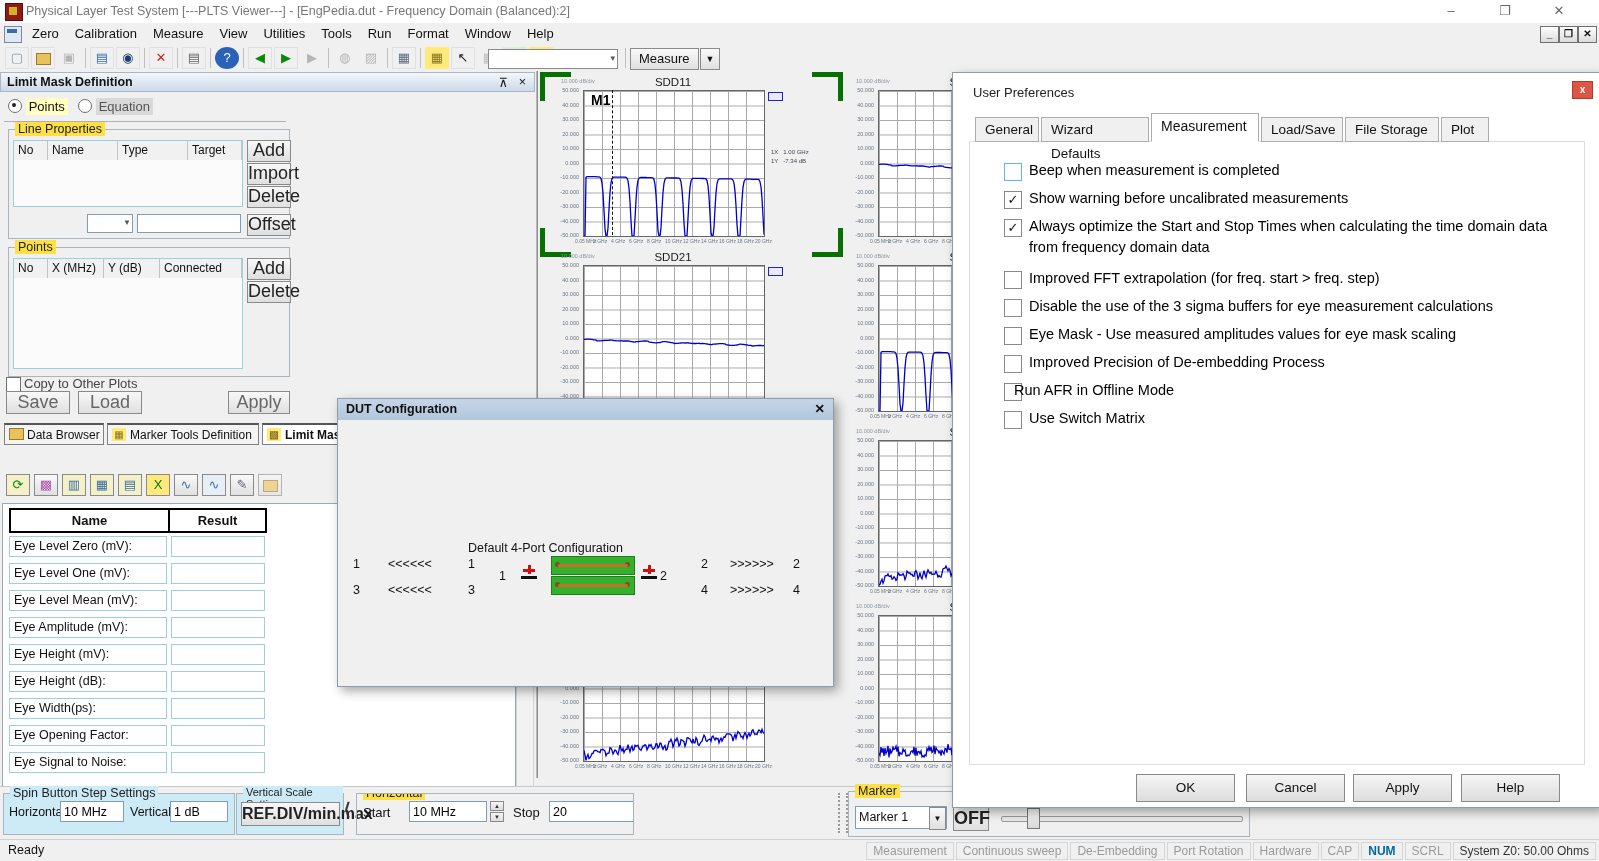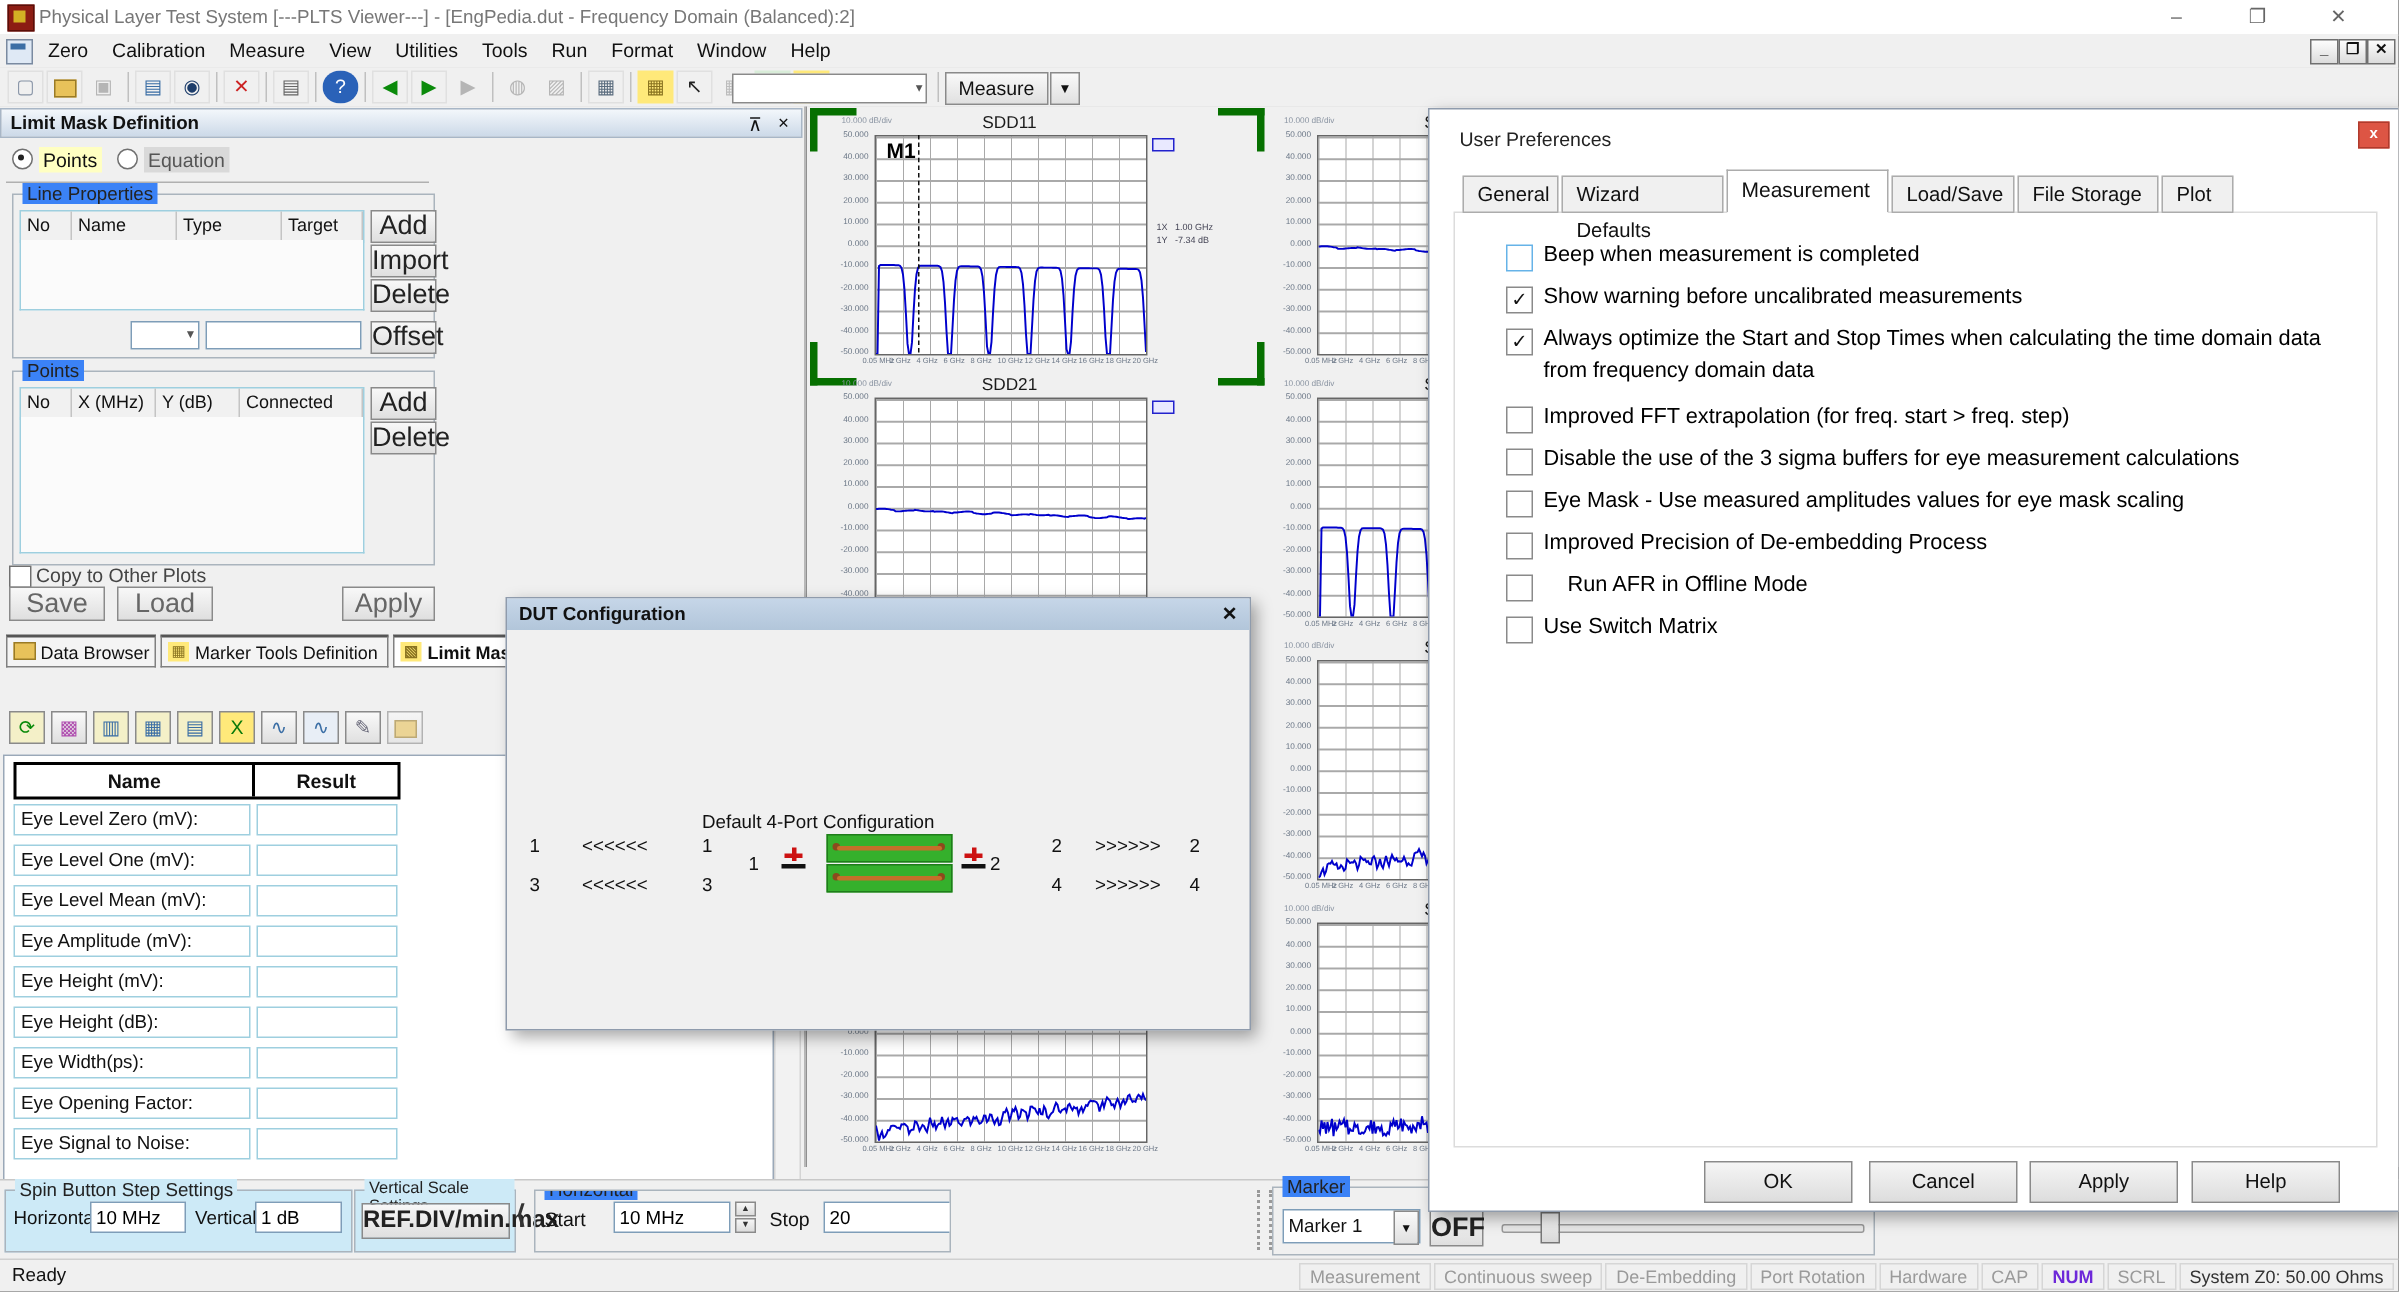--- a/index.html
+++ b/index.html
@@ -23,21 +23,21 @@
   .tb-btn{position:relative;display:inline-block;width:22px;height:20px;margin:2px 1px;border:1px solid transparent;
           text-align:center;line-height:20px;font-size:13px;vertical-align:top;}
   .tb-sep{display:inline-block;width:1px;height:20px;margin:3px 3px;background:#c0c0c0;vertical-align:top;}
   .tb-combo{display:inline-block;width:128px;height:18px;margin:2px 4px;background:#fff;border:1px solid #8a8a8a;
             position:relative;vertical-align:top;}
   .tb-combo .arr{position:absolute;right:2px;top:3px;font-size:9px;color:#555;}
   .btn3d{background:linear-gradient(#f9f9f9,#e0e0e0);border:1px solid #8a8a8a;}
   .measure-btn{display:inline-block;height:20px;margin-top:2px;padding:0 8px;line-height:20px;}
   
   .fieldset{position:absolute;border:1px solid #aab4bd;}
-  .fieldset>.legend{position:absolute;top:-8px;left:6px;padding:0 3px;font-size:12.5px;color:#222;background:#3b82f6;}
+  .fieldset>.legend{position:absolute;top:-8px;left:6px;padding:0 3px;font-size:12.5px;color:#222;background:#fde047;}
   .blue .legend{background:#cdeaf7;}
   .blue{background:#cdeaf7;}
   .win-btn{position:absolute;background:linear-gradient(#f8f8f8,#dfdfdf);border:1px solid #8a8a8a;text-align:center;
            font-size:18px;color:#222;}
   .input{position:absolute;background:#fff;border:1px solid #7e9db8;font-family:"Liberation Sans",sans-serif;
          font-size:12.5px;padding:0 3px;box-sizing:border-box;}
   .chk{position:absolute;width:13px;height:13px;background:#fff;border:1px solid #707070;font-size:11px;
        line-height:12px;text-align:center;color:#111;}
   .radio{display:inline-block;width:12px;height:12px;border:1px solid #707070;border-radius:50%;background:#fff;
          vertical-align:-2px;position:relative;}
@@ -101,21 +101,21 @@
   .pm .h{left:2px;top:4px;width:12px;height:3px;}
   .pm .v{left:6.5px;top:0;width:3px;height:9px;}
   .pm .b{left:0;top:11px;width:16px;height:3px;background:#111;}
   
   .gripper{position:absolute;width:6px;border-left:2px dotted #999;border-right:2px dotted #999;}
   .slider-track{position:absolute;height:4px;background:#e8e8e8;border:1px solid #9a9a9a;border-radius:2px;}
   .slider-thumb{position:absolute;width:11px;height:19px;background:linear-gradient(#fafafa,#d8d8d8);border:1px solid #777;}
   .statusbar{position:absolute;left:0;top:839px;width:1599px;height:22px;background:#f0f0f0;border-top:1px solid #d0d0d0;}
   .seg{display:inline-block;height:16px;margin:2px 1px;padding:0 6px;border:1px solid #d6d6d6;color:#9a9a9a;
        font-size:12px;line-height:16px;}
-  .seg.bold{color:#6d28d9;font-weight:bold;}
+  .seg.bold{color:#0369a1;font-weight:bold;}
   .seg.dark{color:#333;}
   .spin{position:absolute;width:14px;height:22px;}
   .spin div{position:absolute;left:0;width:14px;height:10px;background:linear-gradient(#f6f6f6,#dcdcdc);
             border:1px solid #8a8a8a;font-size:6px;text-align:center;line-height:9px;color:#333;box-sizing:border-box;}
   .mini-folder{display:inline-block;width:13px;height:10px;background:#e8c25a;border:1px solid #9a7b26;position:relative;}
   .scrollbar{position:absolute;background:#f2f2f2;border:1px solid #d4d4d4;}
   .sb-btn{position:absolute;left:0;width:100%;height:15px;background:#e6e6e6;border:1px solid #c2c2c2;
           font-size:8px;text-align:center;line-height:14px;color:#555;box-sizing:border-box;}
 </style>
 </head>
@@ -534,21 +534,21 @@
         <div class="pchk-lab" style="position: absolute; left: 76px; top: 143px; width: 540px;">Always optimize the Start and Stop Times when calculating the time domain data from frequency domain data</div>
         <div class="pchk-box" style="position: absolute; left: 51px; top: 198px; width: 16px; height: 16px;"></div>
         <div class="pchk-lab" style="position: absolute; left: 76px; top: 195px; width: 540px;">Improved FFT extrapolation (for freq. start &gt; freq. step)</div>
         <div class="pchk-box" style="position: absolute; left: 51px; top: 226px; width: 16px; height: 16px;"></div>
         <div class="pchk-lab" style="position: absolute; left: 76px; top: 223px; width: 540px;">Disable the use of the 3 sigma buffers for eye measurement calculations</div>
         <div class="pchk-box" style="position: absolute; left: 51px; top: 254px; width: 16px; height: 16px;"></div>
         <div class="pchk-lab" style="position: absolute; left: 76px; top: 251px; width: 540px;">Eye Mask - Use measured amplitudes values for eye mask scaling</div>
         <div class="pchk-box" style="position: absolute; left: 51px; top: 282px; width: 16px; height: 16px;"></div>
         <div class="pchk-lab" style="position: absolute; left: 76px; top: 279px; width: 540px;">Improved Precision of De-embedding Process</div>
         <div class="pchk-box" style="position: absolute; left: 51px; top: 310px; width: 16px; height: 16px;"></div>
-        <div class="pchk-lab" style="position: absolute; left: 92px; top: 307px; width: 540px;">Run AFR in Offline Mode</div>
+        <div class="pchk-lab" style="position: absolute; left: 61px; top: 307px; width: 540px;">Run AFR in Offline Mode</div>
         <div class="pchk-box" style="position: absolute; left: 51px; top: 338px; width: 16px; height: 16px;"></div>
         <div class="pchk-lab" style="position: absolute; left: 76px; top: 335px; width: 540px;">Use Switch Matrix</div>
       </div>
     <div id="prefs-btns">
         <div class="dlg-btn" style="position: absolute; left: 183px; top: 701px; width: 97px; height: 26px;">OK</div>
         <div class="dlg-btn" style="position: absolute; left: 293px; top: 701px; width: 97px; height: 26px;">Cancel</div>
         <div class="dlg-btn" style="position: absolute; left: 400px; top: 701px; width: 97px; height: 26px;">Apply</div>
         <div class="dlg-btn" style="position: absolute; left: 508px; top: 701px; width: 97px; height: 26px;">Help</div>
       </div>
   </div>

